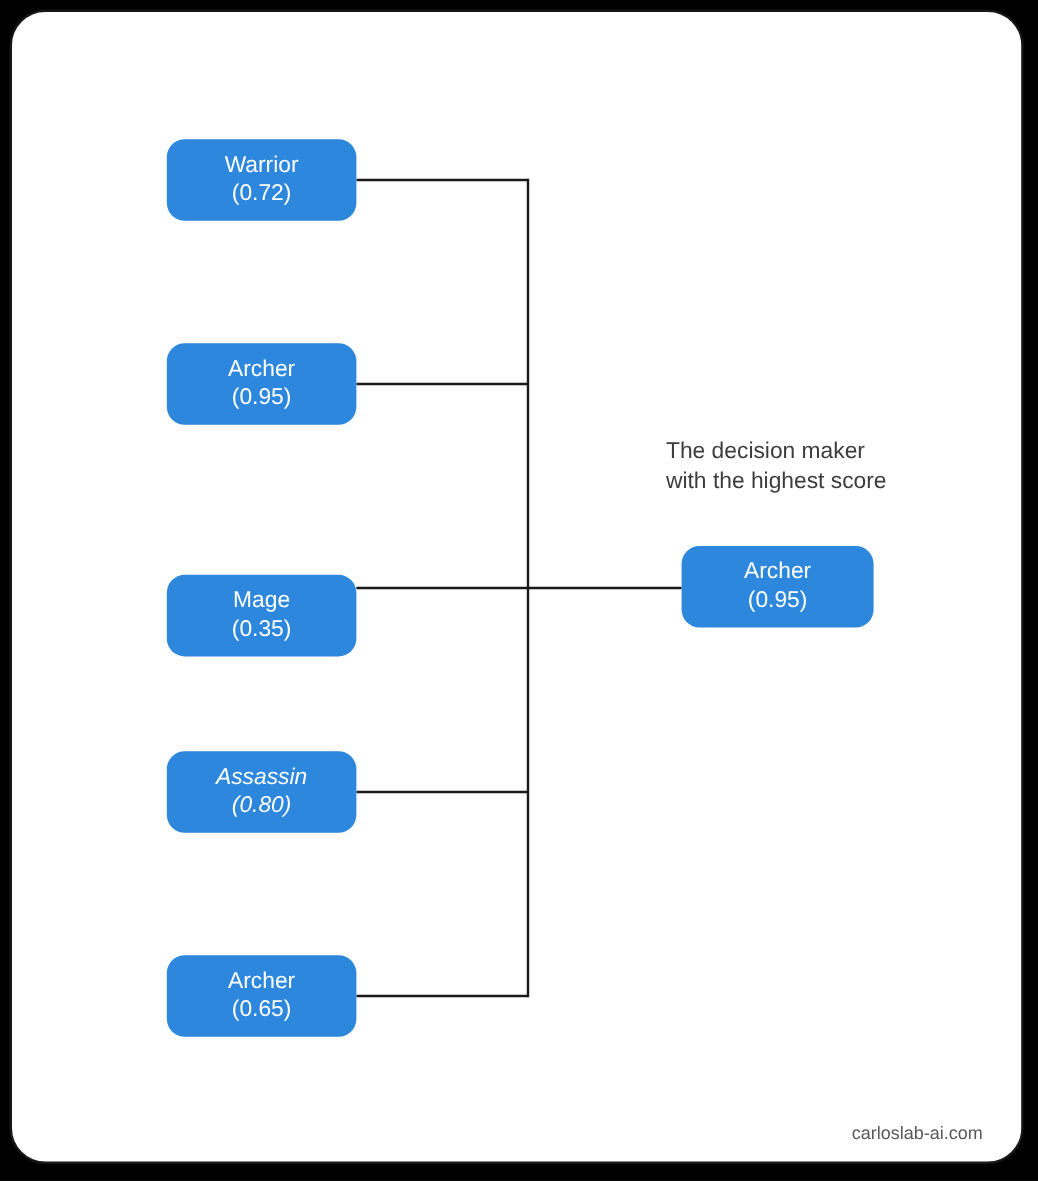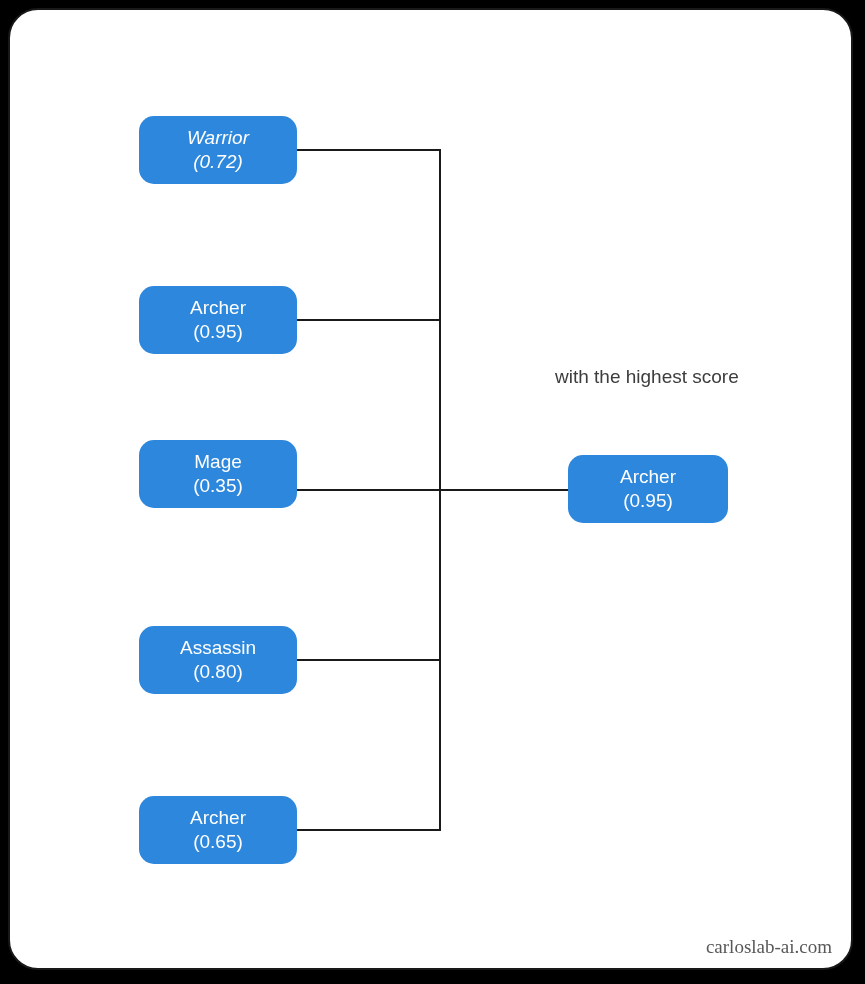--- a/index.html
+++ b/index.html
@@ -44,42 +44,41 @@
     color: var(--node-text, #ffffff);
     display: flex;
     flex-direction: column;
     align-items: center;
     justify-content: center;
     font-size: 19px;
     line-height: 24px;
     text-align: center;
     cursor: default;
   }
-  .node.c1 { left: 139px; top: 116px; font-style: italic; }
+  .node.c1 { left: 139px; top: 116px; }
   .node.c2 { left: 139px; top: 286px; }
-  .node.c3 { left: 139px; top: 440px; }
-  .node.c4 { left: 139px; top: 626px; }
+  .node.c3 { left: 139px; top: 479px; }
+  .node.c4 { left: 139px; top: 626px; font-style: italic; }
   .node.c5 { left: 139px; top: 796px; }
   .node.result { left: 568px; top: 455px; width: 160px; }
   .annotation {
     position: absolute;
     left: 555px;
     top: 364px;
     width: 230px;
     color: var(--annotation-color, #3d3d3d);
     font-size: 19px;
     line-height: 25px;
   }
   .watermark {
     position: absolute;
-    right: 33px;
+    right: 46px;
     top: 936px;
     color: var(--watermark-color, #585858);
-    font-size: 19px;
-    font-family: Liberation Serif, serif;
+    font-size: 15px;
   }
 </style>
 </head>
 <body style="background: rgb(0, 0, 0);">
 
 <div class="stage">
   <div class="card"></div>
 
   <svg class="edges" viewBox="0 0 865 984" xmlns="http://www.w3.org/2000/svg">
     <g stroke="#1a1a1a" stroke-width="2" fill="none">
@@ -116,17 +115,18 @@
     <span>Archer</span>
     <span>(0.65)</span>
   </div>
 
   <div class="node result">
     <span>Archer</span>
     <span>(0.95)</span>
   </div>
 
   <div class="annotation">
+    <div>The decision maker</div>
     <div>with the highest score</div>
   </div>
 
   <div class="watermark">carloslab-ai.com</div>
 </div>
 
 </body></html>

